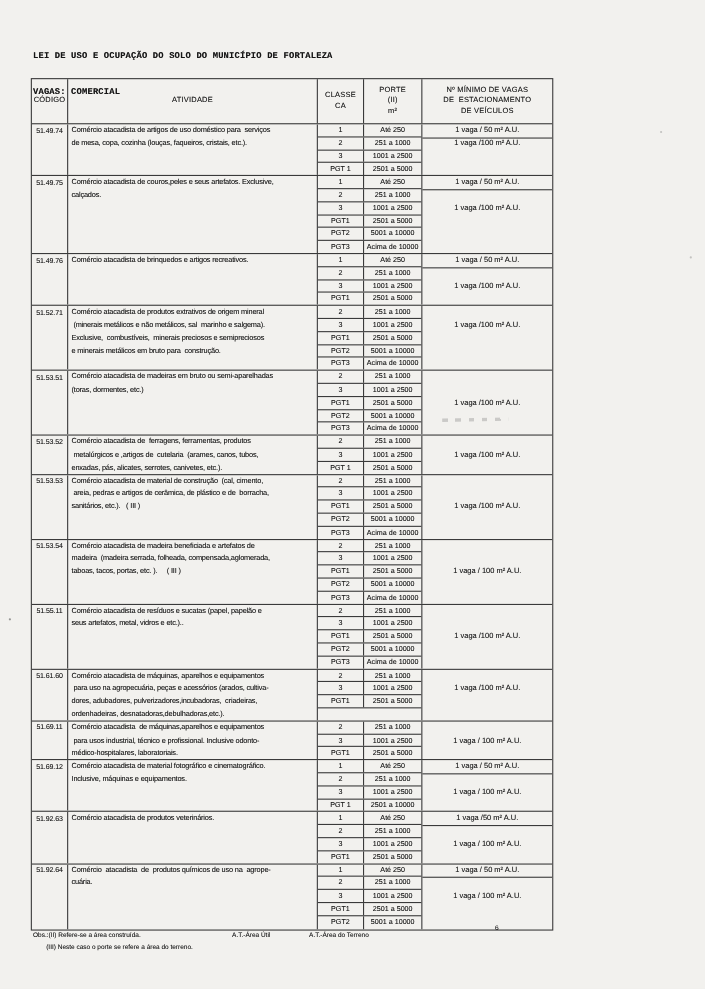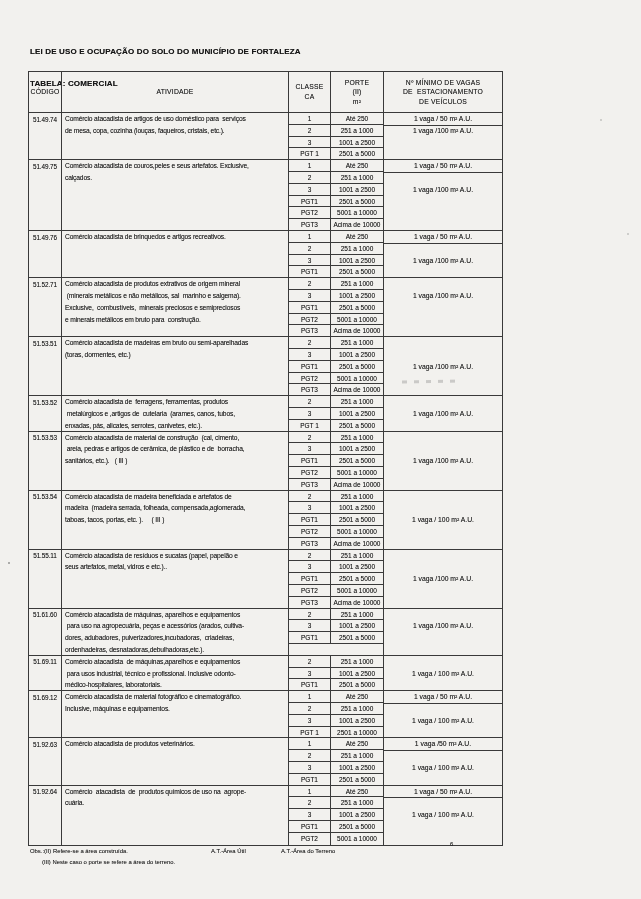--- a/index.html
+++ b/index.html
@@ -7,20 +7,21 @@
     position:relative; width:641px; height:899px; margin:0 auto;
     background:#f2f1ee;
     font-family:"Liberation Sans", sans-serif;
     color:#1e1e1e; overflow:hidden;
   }
   .titles {
     position:absolute; left:30px; top:26px;
     font-weight:bold; font-size:8px; line-height:10.6px;
     letter-spacing:0.15px; color:#161616; white-space:pre;
     text-shadow:0 0 0.5px rgba(30,30,30,.55);
+    font-family:Liberation Mono, monospace;
   }
   .doc-table {
     position:absolute; left:28px; top:71px; width:475px;
     border:1px solid #3a3a3a; box-sizing:border-box;
   }
   .thead { display:flex; height:41px; border-bottom:1px solid #3a3a3a; box-sizing:border-box; }
   .hcell {
     box-sizing:border-box; display:flex; flex-direction:column;
     align-items:center; justify-content:center; text-align:center;
     font-size:6.8px; line-height:9.6px; letter-spacing:0.2px;
@@ -76,21 +77,21 @@
     transform:rotate(-1deg);
   }
 </style>
 </head>
 <body>
 
 <div class="page">
 
   <div class="titles">
     <div>LEI DE USO E OCUPAÇÃO DO SOLO DO MUNICÍPIO DE FORTALEZA</div>
-    <div>TABELA: COMERCIAL</div>
+    <div>VAGAS: COMERCIAL</div>
   </div>
 
   <div class="doc-table">
     <div class="thead">
       <div class="hcell w-code">
         <span>CÓDIGO</span>
       </div>
       <div class="hcell w-ativ">
         <span>ATIVIDADE</span>
       </div>

